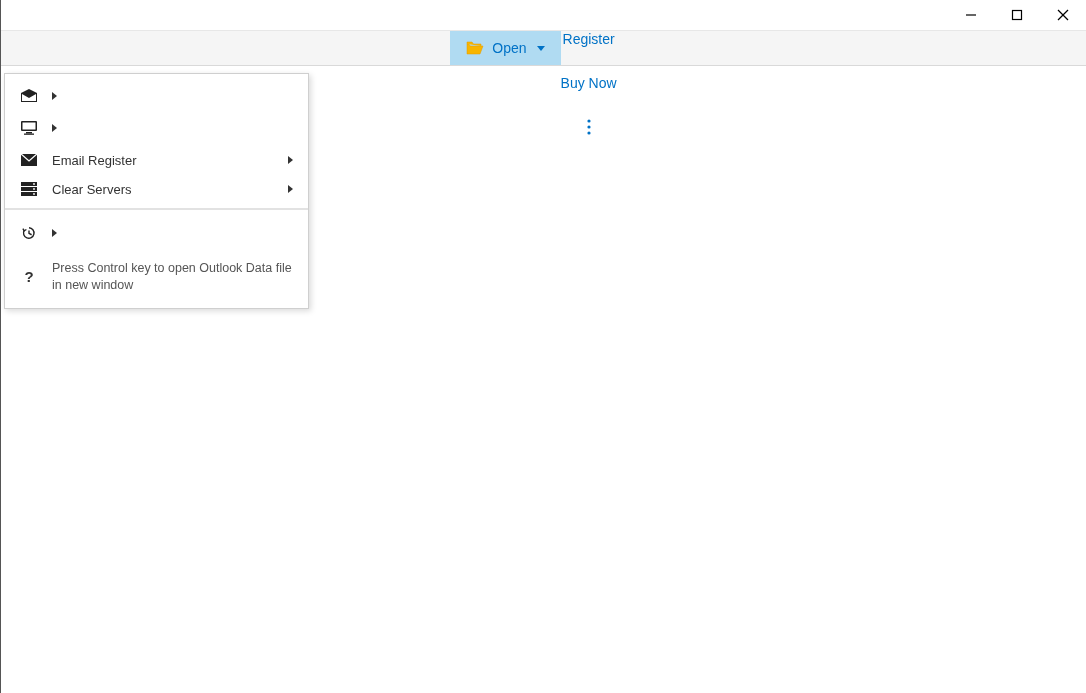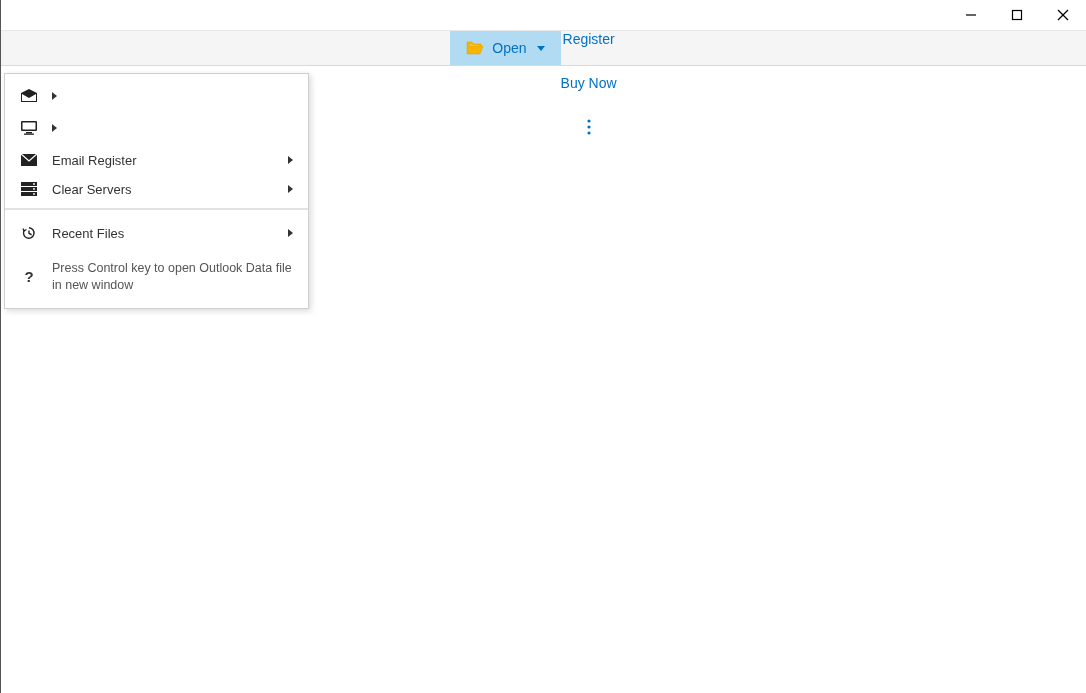--- a/index.html
+++ b/index.html
@@ -134,21 +134,20 @@
   <div class="sep"></div>
 
   <div class="menu-item section-top" style="height:40px;">
     <span class="mi-icon">
       <svg viewBox="0 0 16 16">
           <path d="M8 2 A6 6 0 1 1 2.5 5" fill="none" stroke="#222" stroke-width="1.6"></path>
           <path d="M1 3 L2.5 5.5 L5 4" fill="none" stroke="#222" stroke-width="1.6"></path>
           <path d="M8 5 L8 8.5 L11 10" fill="none" stroke="#222" stroke-width="1.6"></path>
         </svg>
     </span>
-    <span class="mi-label">Recent Files</span>
     <span class="mi-arrow"></span>
   </div>
 
   <div class="hint-item">
     <span class="mi-icon">?</span>
     <span class="hint-text">Press Control key to open Outlook Data file in new window</span>
   </div>
 </div>
 
 </body></html>

